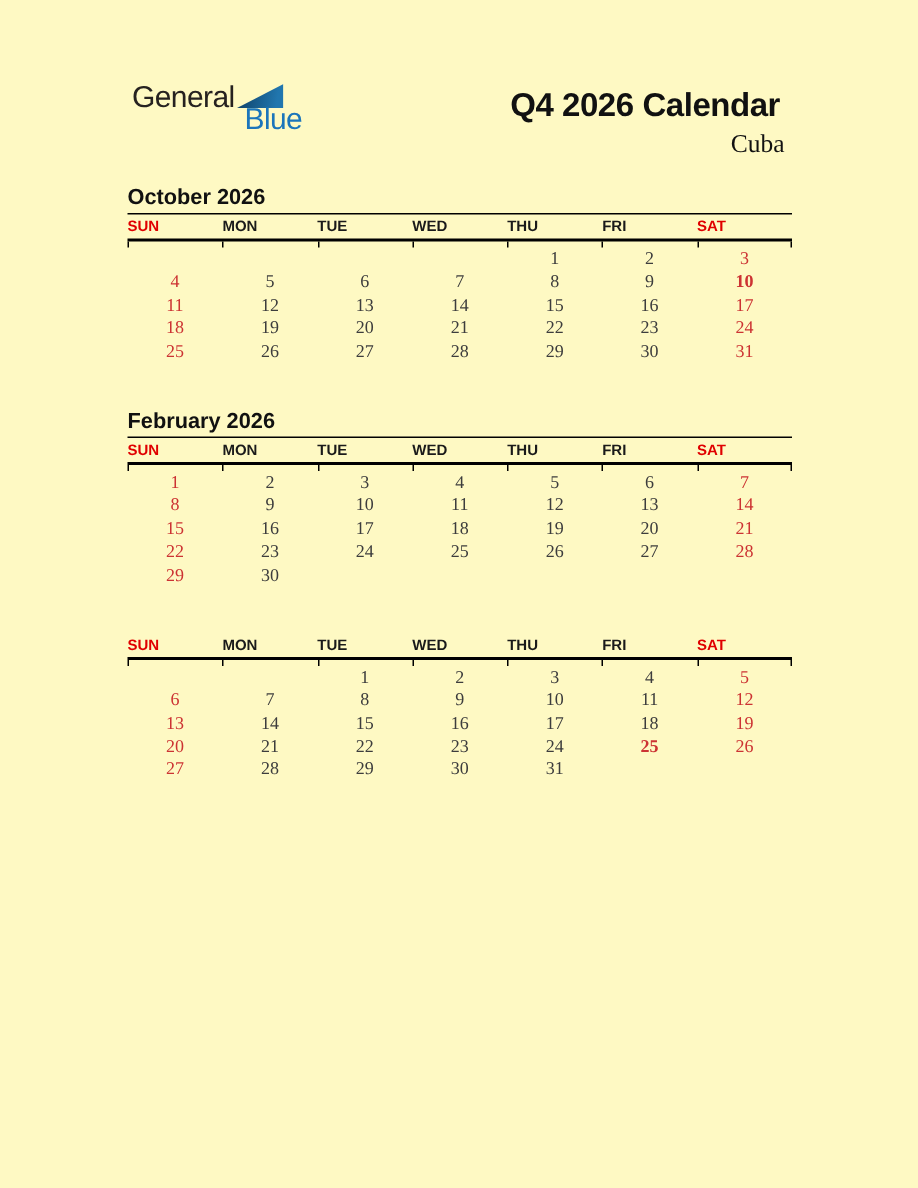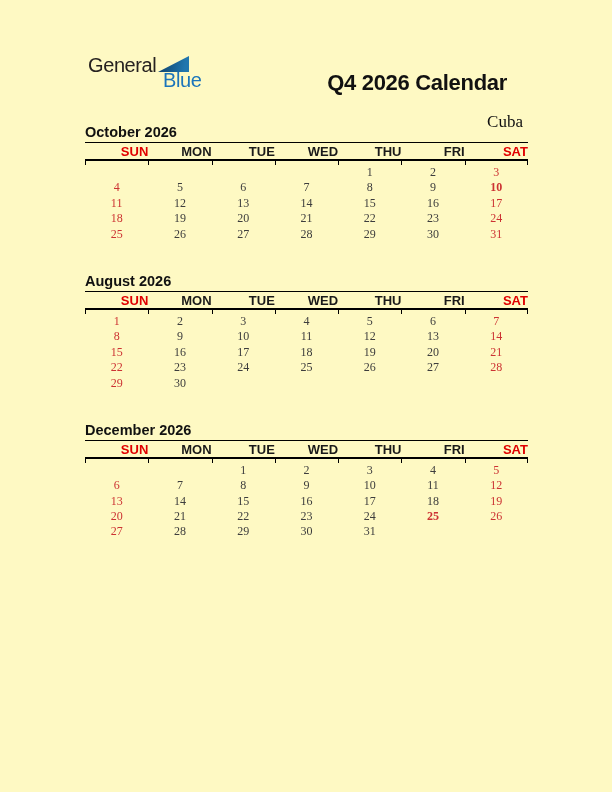--- a/index.html
+++ b/index.html
@@ -51,21 +51,21 @@
     margin-left: 19px;
   }
 
   .title-block {
     position: absolute;
     right: 89px;
     top: 54px;
     text-align: right;
   }
   .page-title {
-    margin: 16px;
+    margin: 3px;
     font-size: 22px;
     font-weight: bold;
     color: #111111;
     letter-spacing: -0.3px;
   }
   .page-region {
     margin-top: 2px;
     font-size: 17px;
     color: #111111;
     font-family: Liberation Serif, serif;
@@ -90,22 +90,22 @@
     border-bottom: 1px solid var(--line, #000);
   }
   .day-row {
     display: grid;
     grid-template-columns: repeat(7, 1fr);
     height: 16px;
     line-height: 17px;
     border-bottom: 2px solid var(--line, #000);
   }
   .day-row span {
-    text-align: right;
-    font-size: 13px;
+    text-align: left;
+    font-size: 10px;
     font-weight: bold;
     color: #1a1a1a;
   }
   .day-row span.weekend {
     color: var(--red-head, #e00000);
   }
   .ticks {
     display: grid;
     grid-template-columns: repeat(7, 1fr);
     height: 4px;
@@ -223,21 +223,21 @@
           <span class="weekend">25</span>
           <span>26</span>
           <span>27</span>
           <span>28</span>
           <span>29</span>
           <span>30</span>
           <span class="weekend">31</span>
         </div>
       </div>
       <div class="month">
-        <div class="month-title">August 2026</div>
+        <div class="month-title">February 2026</div>
         <div class="day-row">
           <span class="weekend">SUN</span>
           <span>MON</span>
           <span>TUE</span>
           <span>WED</span>
           <span>THU</span>
           <span>FRI</span>
           <span class="weekend">SAT</span>
         </div>
         <div class="ticks">
@@ -289,21 +289,20 @@
           <span class="weekend">29</span>
           <span>30</span>
           <span></span>
           <span></span>
           <span></span>
           <span></span>
           <span></span>
         </div>
       </div>
       <div class="month">
-        <div class="month-title">December 2026</div>
         <div class="day-row">
           <span class="weekend">SUN</span>
           <span>MON</span>
           <span>TUE</span>
           <span>WED</span>
           <span>THU</span>
           <span>FRI</span>
           <span class="weekend">SAT</span>
         </div>
         <div class="ticks">

